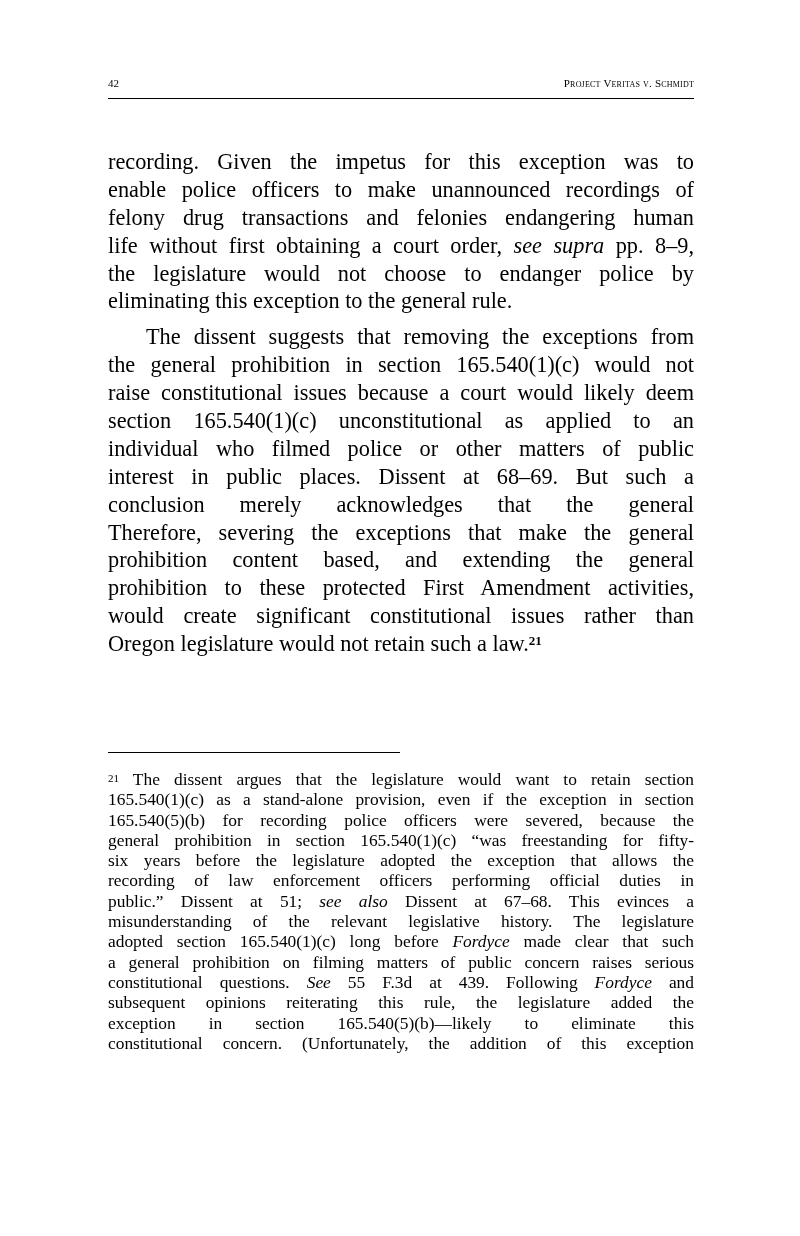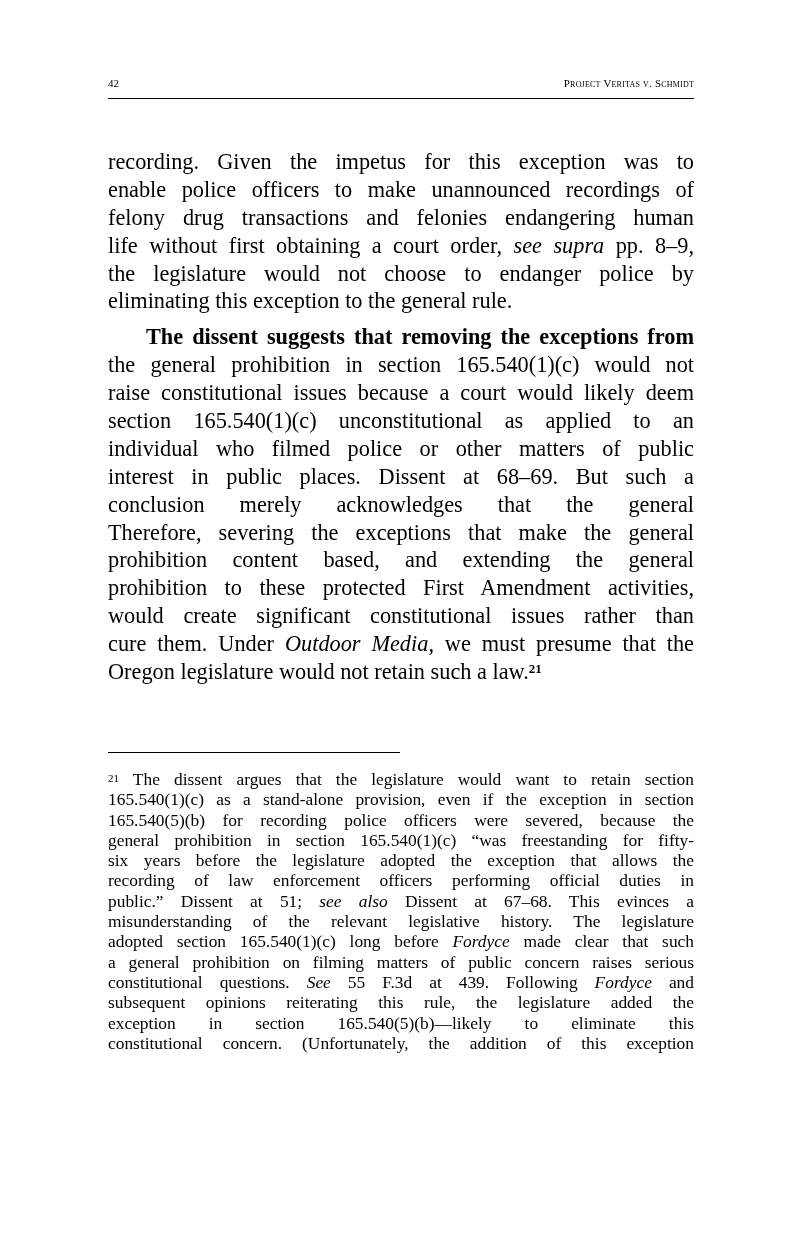--- a/index.html
+++ b/index.html
@@ -8,21 +8,21 @@
   .page { position: absolute; left: 108px; top: 0; width: 586px; }
   .header { position: absolute; top: 76px; left: 0; width: 586px; height: 22px;
             border-bottom: 1.3px solid #000; font-size: 11px; }
   .page-num { position: absolute; left: 0; top: 1px; }
   .running-title { position: absolute; left: 0; right: 0; top: 1px; text-align: right;
                    font-variant: small-caps; letter-spacing: 0.2px; }
   .body-text { position: absolute; top: 148px; left: 0; width: 586px; font-size: 22.3px; line-height: 27.9px; }
   .line { display: block; text-align: justify; text-align-last: justify; white-space: nowrap; height: 27.9px; }
   .line.last { text-align-last: left; }
   .para-gap { height: 8px; }
-  .indent { padding-left: 38px; font-weight: bold; }
+  .indent { padding-left: 38px; }
   sup.fnref { font-size: 13px; font-weight: bold; vertical-align: top; position: relative; top: -3px; }
   .fn-rule { position: absolute; top: 752px; left: 0; width: 292px; border-top: 1.6px solid #000; }
   .footnotes { position: absolute; top: 770px; left: 0; width: 586px; font-size: 17.4px; line-height: 19px; }
   .footnotes .line { height: 20.3px; }
   sup.fnmark { font-size: 11px; vertical-align: top; position: relative; top: -1px; }
   i { font-style: italic; }
 </style>
 </head>
 <body>
 
@@ -47,21 +47,20 @@
         <span class="line">the general prohibition in section 165.540(1)(c) would not</span>
         <span class="line">raise constitutional issues because a court would likely deem</span>
         <span class="line">section 165.540(1)(c) unconstitutional as applied to an</span>
         <span class="line">individual who filmed police or other matters of public</span>
         <span class="line">interest in public places.  Dissent at 68–69.  But such a</span>
         <span class="line">conclusion merely acknowledges that the general</span>
         <span class="line">Therefore, severing the exceptions that make the general</span>
         <span class="line">prohibition content based, and extending the general</span>
         <span class="line">prohibition to these protected First Amendment activities,</span>
         <span class="line">would create significant constitutional issues rather than</span>
-        <span class="line">cure them.  Under <i>Outdoor Media</i>, we must presume that the</span>
         <span class="line last">Oregon legislature would not retain such a law.<sup class="fnref">21</sup></span>
       </div>
   </div>
 
   <div class="fn-rule"></div>
 
   <div class="footnotes" id="fn">
       <span class="line"><sup class="fnmark">21</sup> The dissent argues that the legislature would want to retain section</span>
       <span class="line">165.540(1)(c) as a stand-alone provision, even if the exception in section</span>
       <span class="line">165.540(5)(b) for recording police officers were severed, because the</span>

